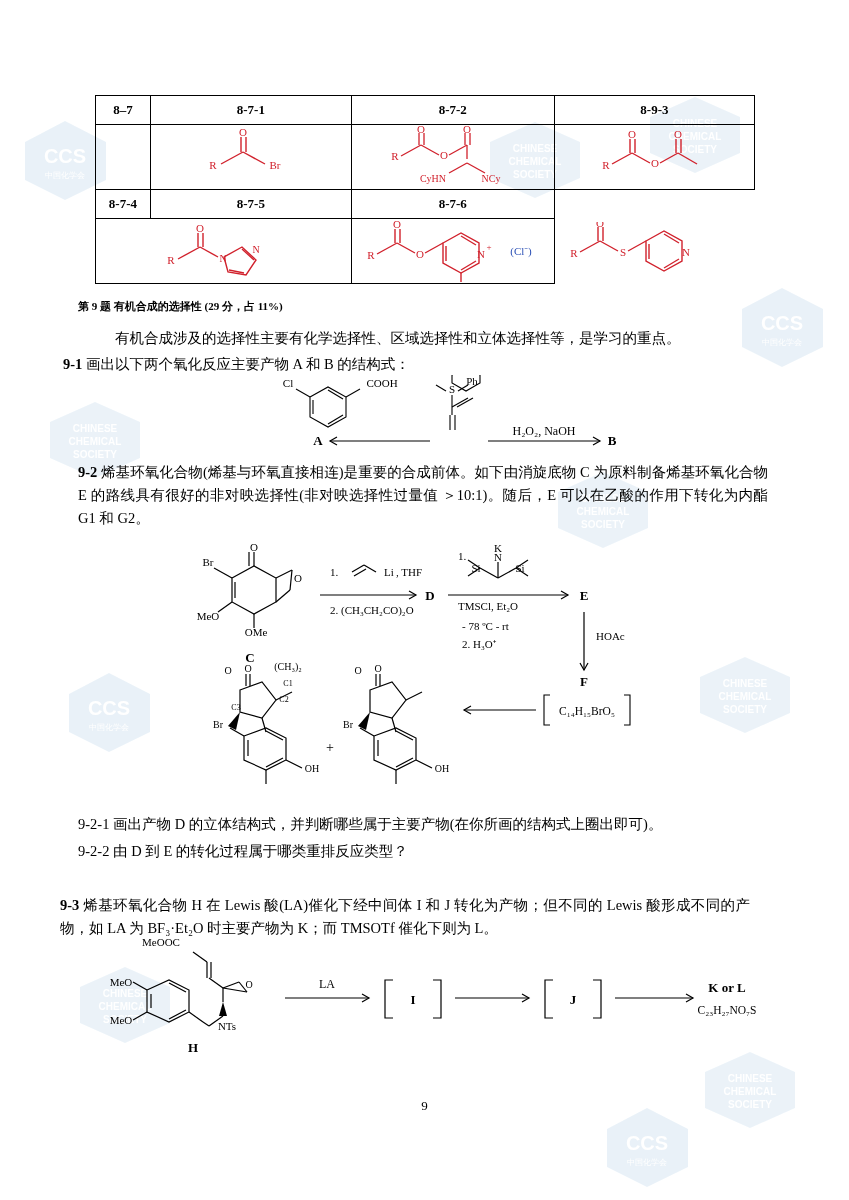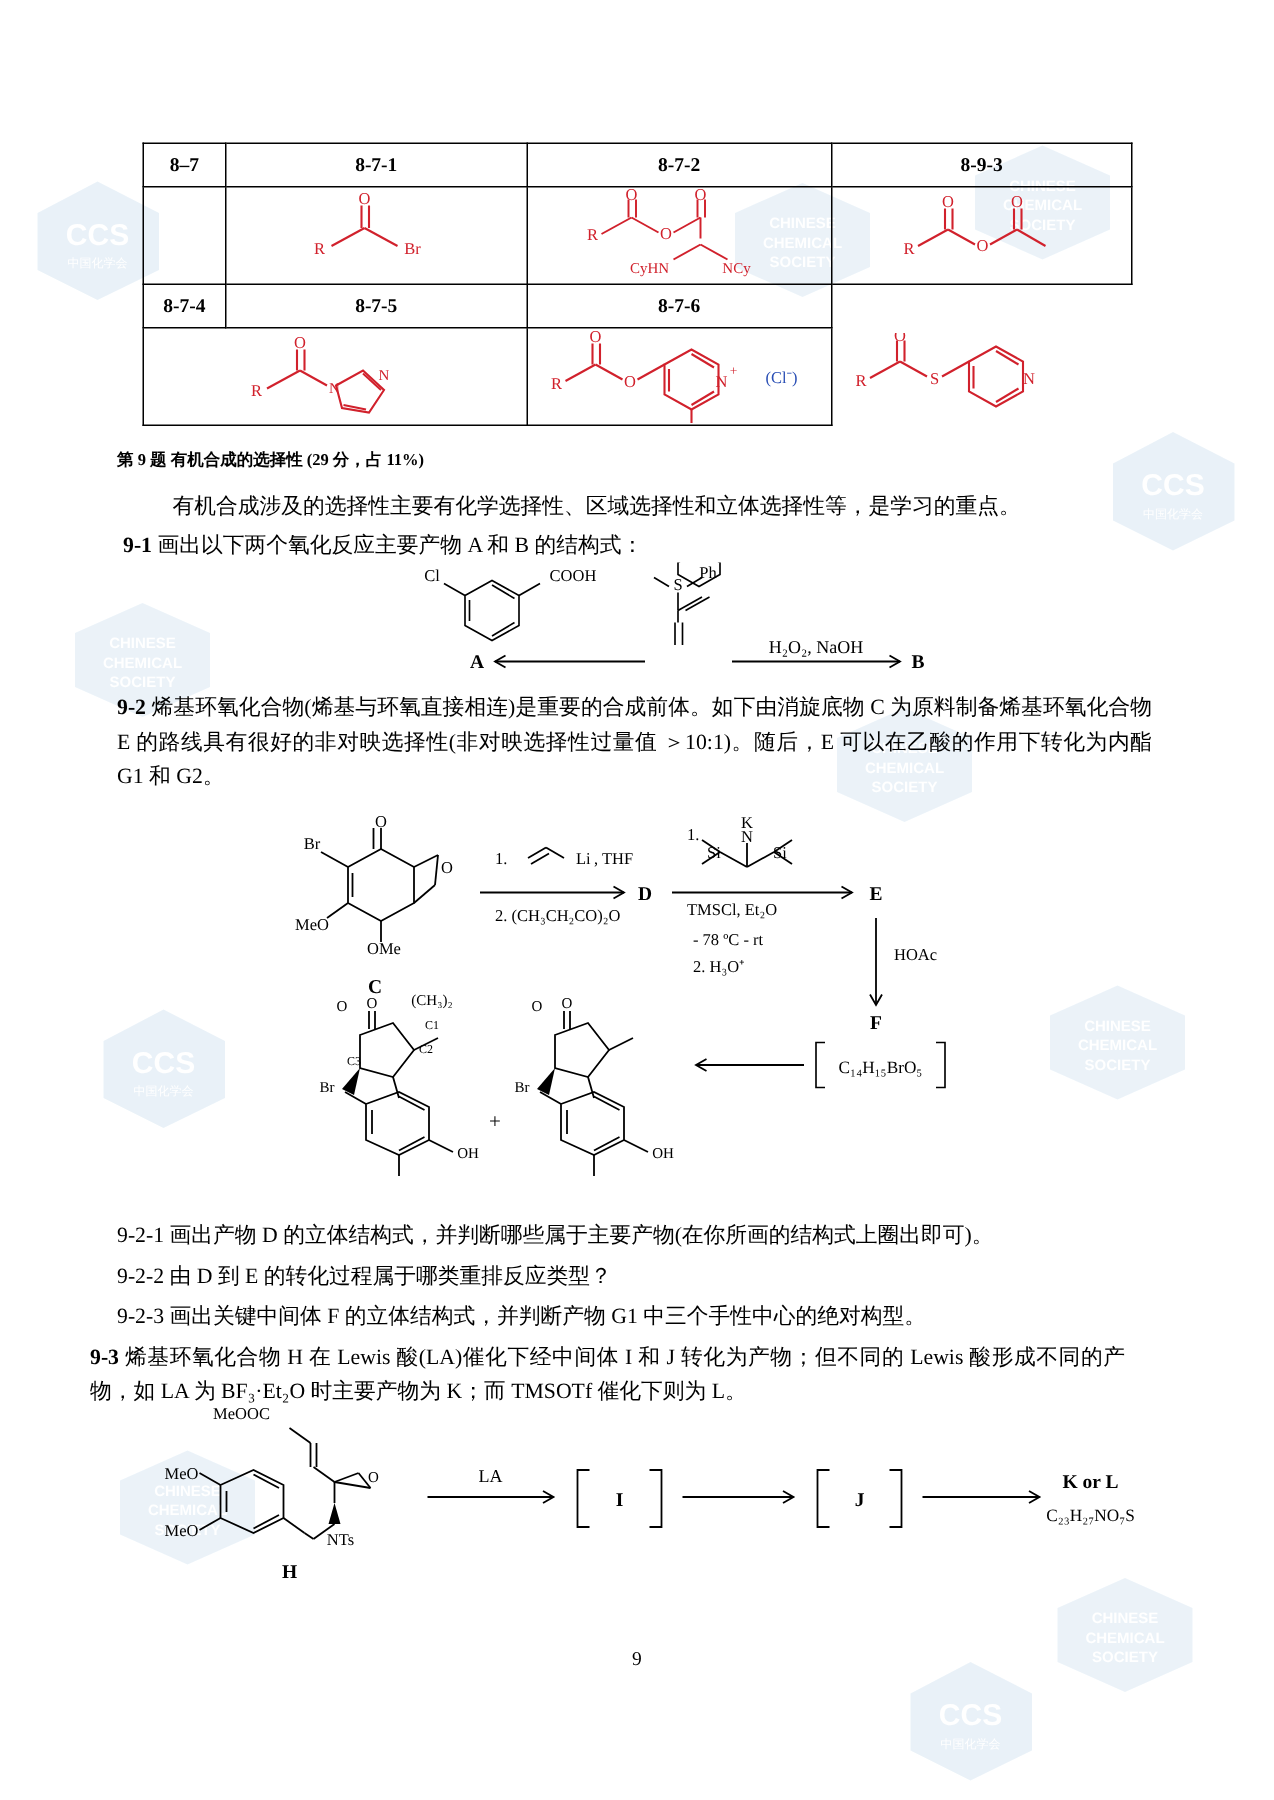--- a/index.html
+++ b/index.html
@@ -274,21 +274,21 @@
       <text x="44" y="5" font-family="Liberation Serif, serif" font-size="11" fill="#d1212c" text-anchor="middle">O</text>
       <text x="67" y="34" font-family="Liberation Serif, serif" font-size="11" fill="#d1212c" text-anchor="middle">S</text>
       <text x="130" y="34" font-family="Liberation Serif, serif" font-size="11" fill="#d1212c" text-anchor="middle">N</text>
     </svg>
   </div>
 
   <div class="h-sec" style="left:78px;top:299px;">第 9 题  有机合成的选择性 (29 分，占 11%)</div>
 
   <div class="p" style="left:115px;top:327px;width:640px;">有机合成涉及的选择性主要有化学选择性、区域选择性和立体选择性等，是学习的重点。</div>
 
-  <div class="p" style="left:82px;top:353px;width:700px;">
+  <div class="p" style="left:63px;top:353px;width:700px;">
     <b>9-1</b>
     <span>画出以下两个氧化反应主要产物 A 和 B 的结构式：</span>
   </div>
 
   <div class="scheme" style="left:200px;top:375px;">
     <svg width="520" height="75" viewBox="0 0 520 75">
 
       <g stroke="#000" stroke-width="1.1" fill="none">
         <polygon points="110,22 128,12 146,22 146,42 128,52 110,42"></polygon>
         <line x1="113" y1="25" x2="113" y2="39"></line>
@@ -456,21 +456,20 @@
       <text x="262" y="232" font-family="Liberation Serif, serif" font-size="10" text-anchor="middle">OH</text>
       <text x="216" y="256" font-family="Liberation Serif, serif" font-size="10" text-anchor="middle">OMe</text>
 
       <text x="86" y="280" font-family="Liberation Serif, serif" font-size="12" font-weight="bold" text-anchor="middle">G1</text>
       <text x="216" y="280" font-family="Liberation Serif, serif" font-size="12" font-weight="bold" text-anchor="middle">G2</text>
     </svg>
   </div>
 
   <div class="p" style="left:78px;top:813px;width:700px;">9-2-1 画出产物 D 的立体结构式，并判断哪些属于主要产物(在你所画的结构式上圈出即可)。</div>
   <div class="p" style="left:78px;top:840px;width:700px;">9-2-2 由 D 到 E 的转化过程属于哪类重排反应类型？</div>
-  <div class="p" style="left:78px;top:867px;width:700px;">9-2-3 画出关键中间体 F 的立体结构式，并判断产物 G1 中三个手性中心的绝对构型。</div>
 
   <div class="p" style="left:60px;top:894px;width:690px;">
     <b>9-3</b>
     <span>烯基环氧化合物 H 在 Lewis 酸(LA)催化下经中间体 I 和 J 转化为产物；但不同的 Lewis 酸形成不同的产物，如 LA 为 BF₃·Et₂O 时主要产物为 K；而 TMSOTf 催化下则为 L。</span>
   </div>
 
   <div class="scheme" style="left:97px;top:930px;">
     <svg width="660" height="130" viewBox="0 0 660 130">
 
       <g stroke="#000" stroke-width="1.2" fill="none">

